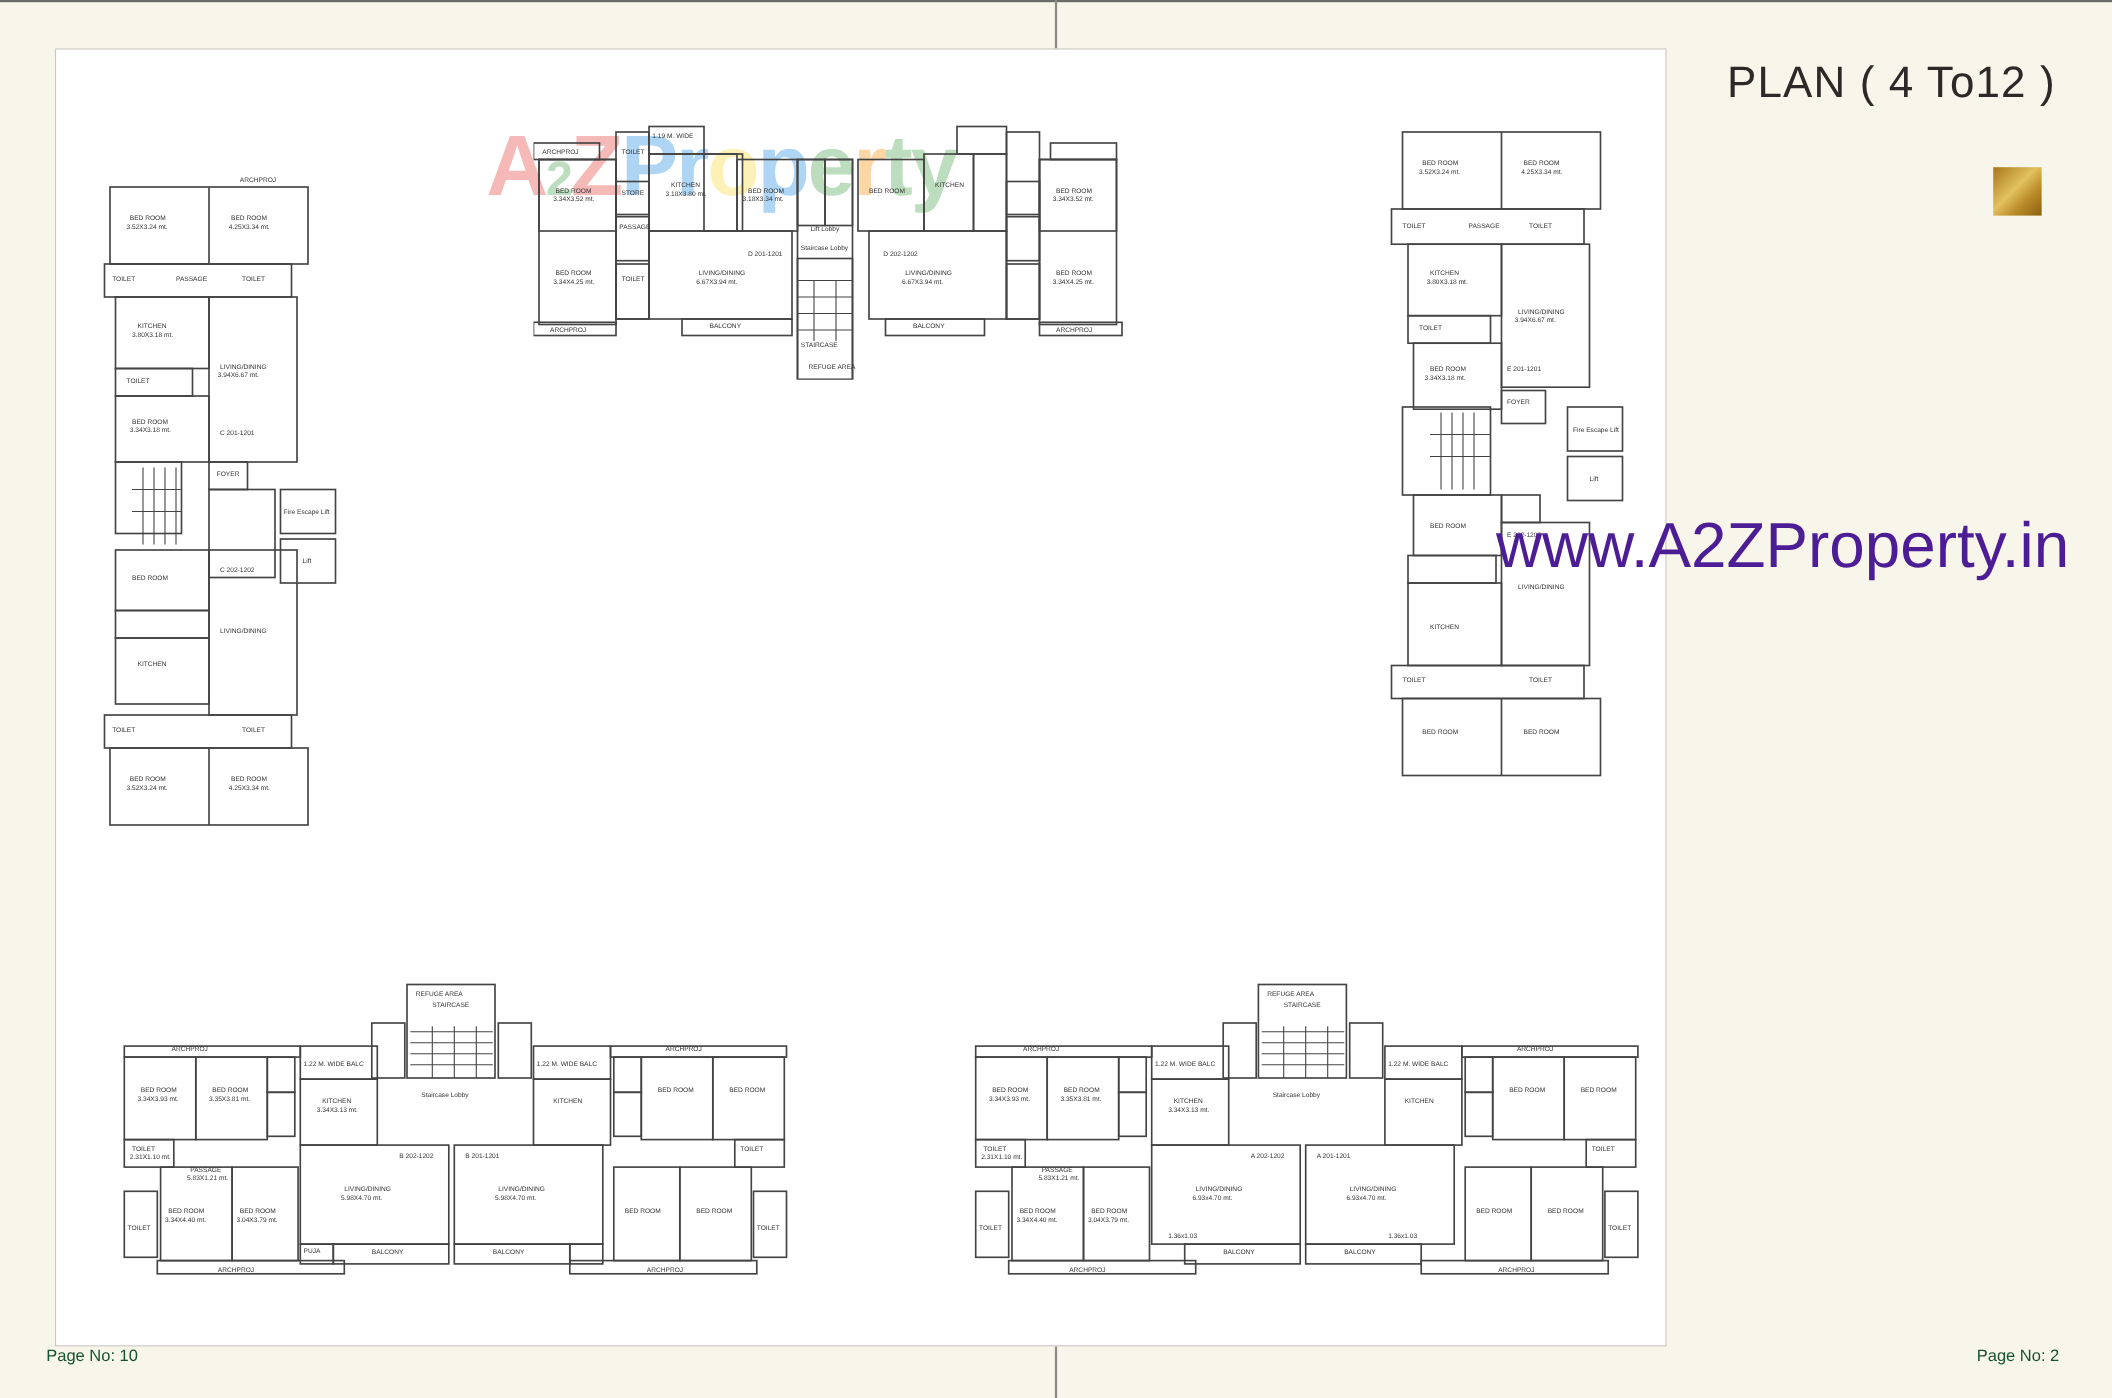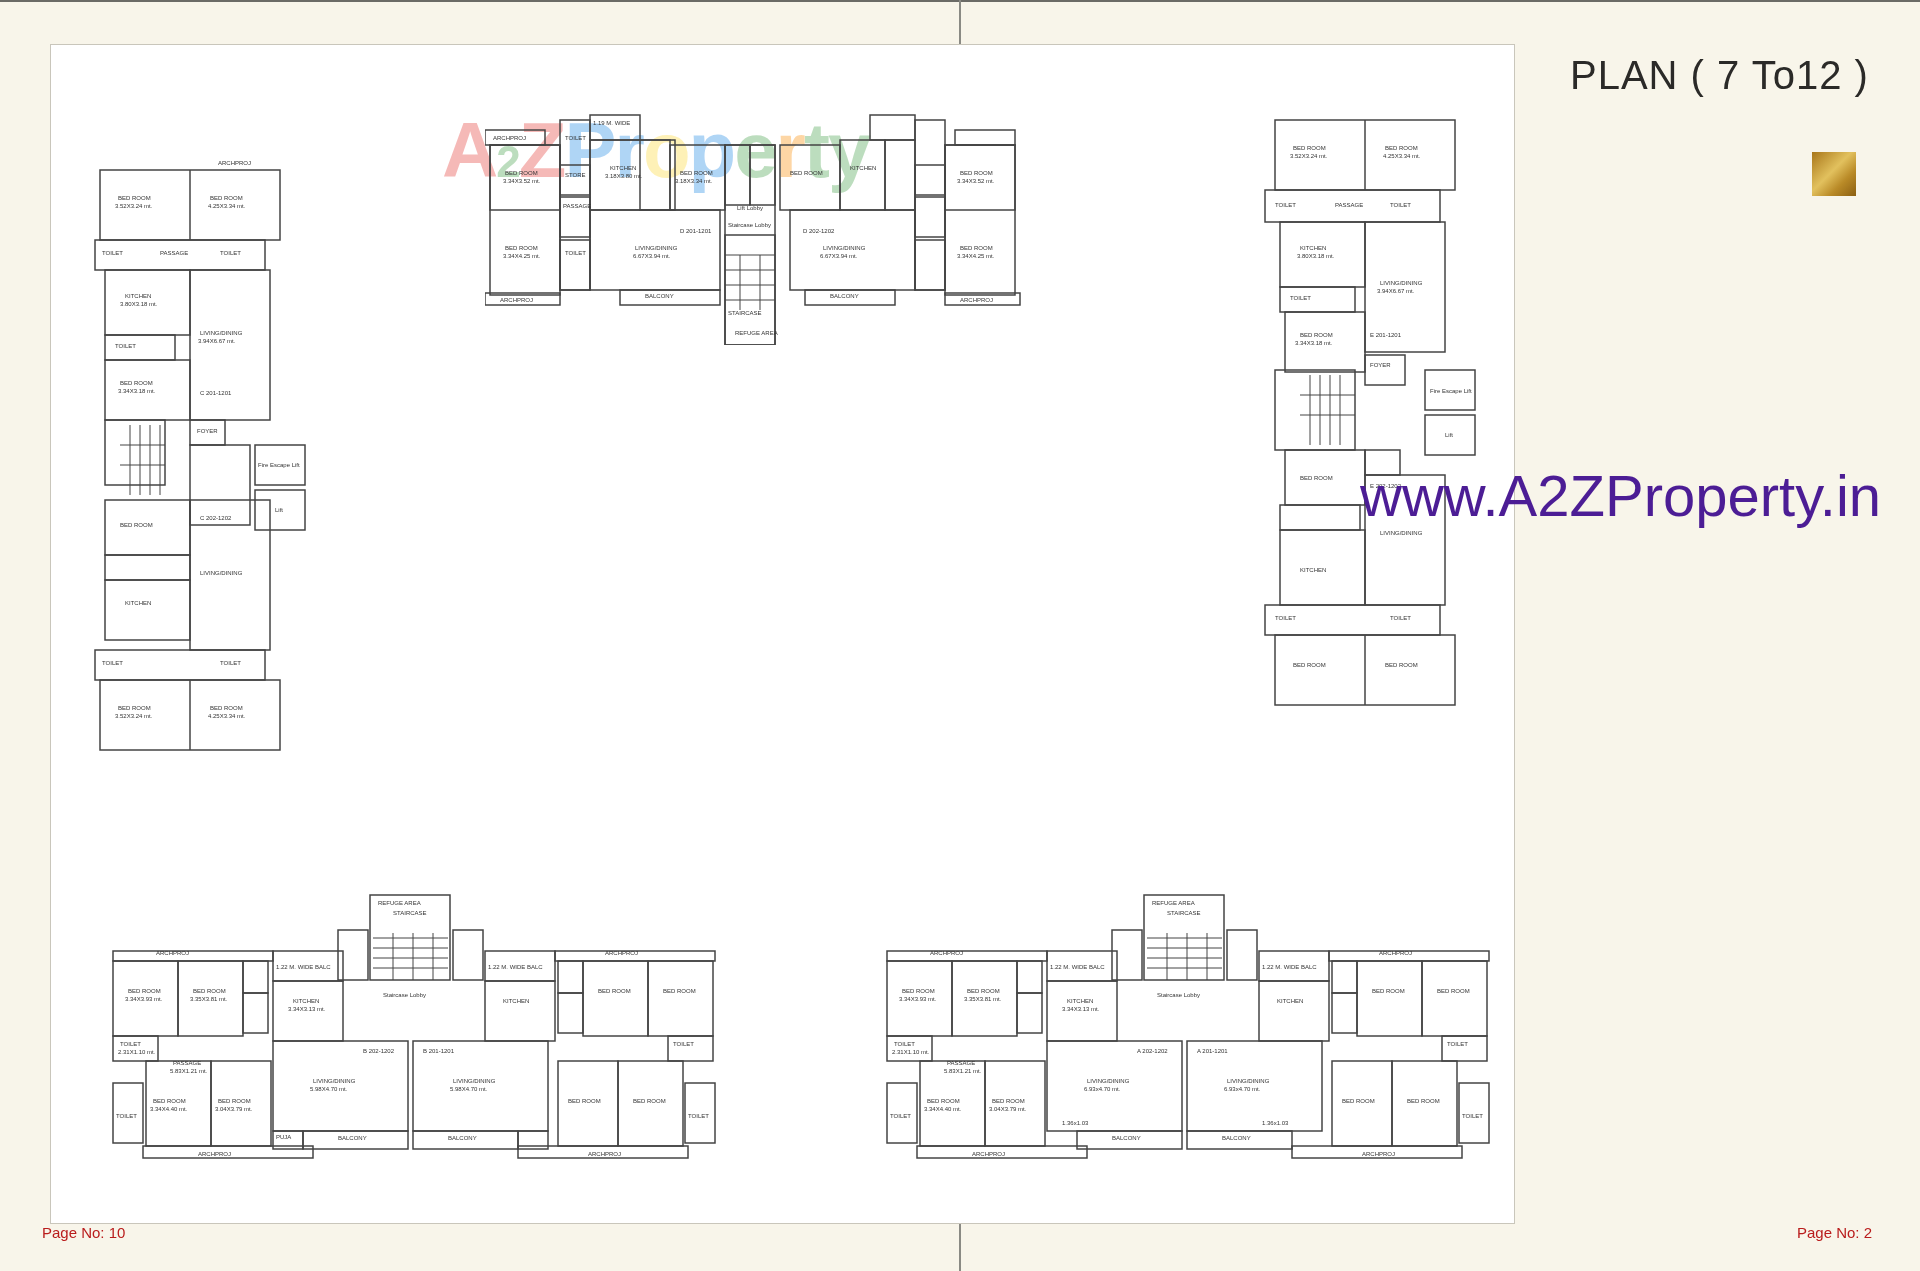--- a/index.html
+++ b/index.html
@@ -2,21 +2,21 @@
 <html><head>
 <meta charset="utf-8">
 <style>
   html,body{margin:0;padding:0;}
   body{width:1920px;height:1271px;background:#f8f5ea;position:relative;overflow:hidden;font-family:"Liberation Sans",sans-serif;color:#222;}
   .spine{position:absolute;left:959px;top:0;width:2px;height:1271px;background:#8a8a84;}
   .topline{position:absolute;left:0;top:0;width:1920px;height:2px;background:#6b6b66;}
   .sheet{position:absolute;left:50px;top:44px;width:1465px;height:1180px;background:#fff;border:1px solid #c9c6bb;box-sizing:border-box;}
   .title{position:absolute;left:1570px;top:52px;font-size:40px;line-height:46px;letter-spacing:1px;color:#2b2a28;font-weight:normal;}
   .gold{position:absolute;left:1812px;top:152px;width:44px;height:44px;background:linear-gradient(135deg,#a8761a 0%,#e2c15e 45%,#b98a27 70%,#8b5f12 100%);}
-  .pageno{position:absolute;top:1224px;font-size:15px;color:#b91c1c;}
+  .pageno{position:absolute;top:1224px;font-size:15px;color:#14532d;}
   .wm{position:absolute;left:1360px;top:462px;font-size:58px;color:#4c1d95;letter-spacing:0;}
   .logo{position:absolute;left:442px;top:105px;font-size:78px;font-weight:bold;letter-spacing:-2px;opacity:0.35;}
   .logo span{display:inline-block;}
   svg text{font-family:"Liberation Sans",sans-serif;fill:#333;}
   .plan{position:absolute;}
 </style>
 </head>
 <body>
 
 <div class="topline"></div>
@@ -405,18 +405,18 @@
     <text x="525" y="210">BED ROOM</text>
     <text x="580" y="225">TOILET</text>
     <text x="340" y="247">BALCONY</text>
     <text x="480" y="263">ARCHPROJ</text>
   </g>
 </svg>
 
 <div class="wm">www.A2ZProperty.in</div>
 
 <div class="title">
-  <div>PLAN ( 7 To12 )</div>
+  <div>PLAN ( 4 To12 )</div>
 </div>
 <div class="gold"></div>
 
 <div class="pageno" style="left:42px">Page No: 10</div>
 <div class="pageno" style="left:1797px">Page No: 2</div>
 
 </body></html>

